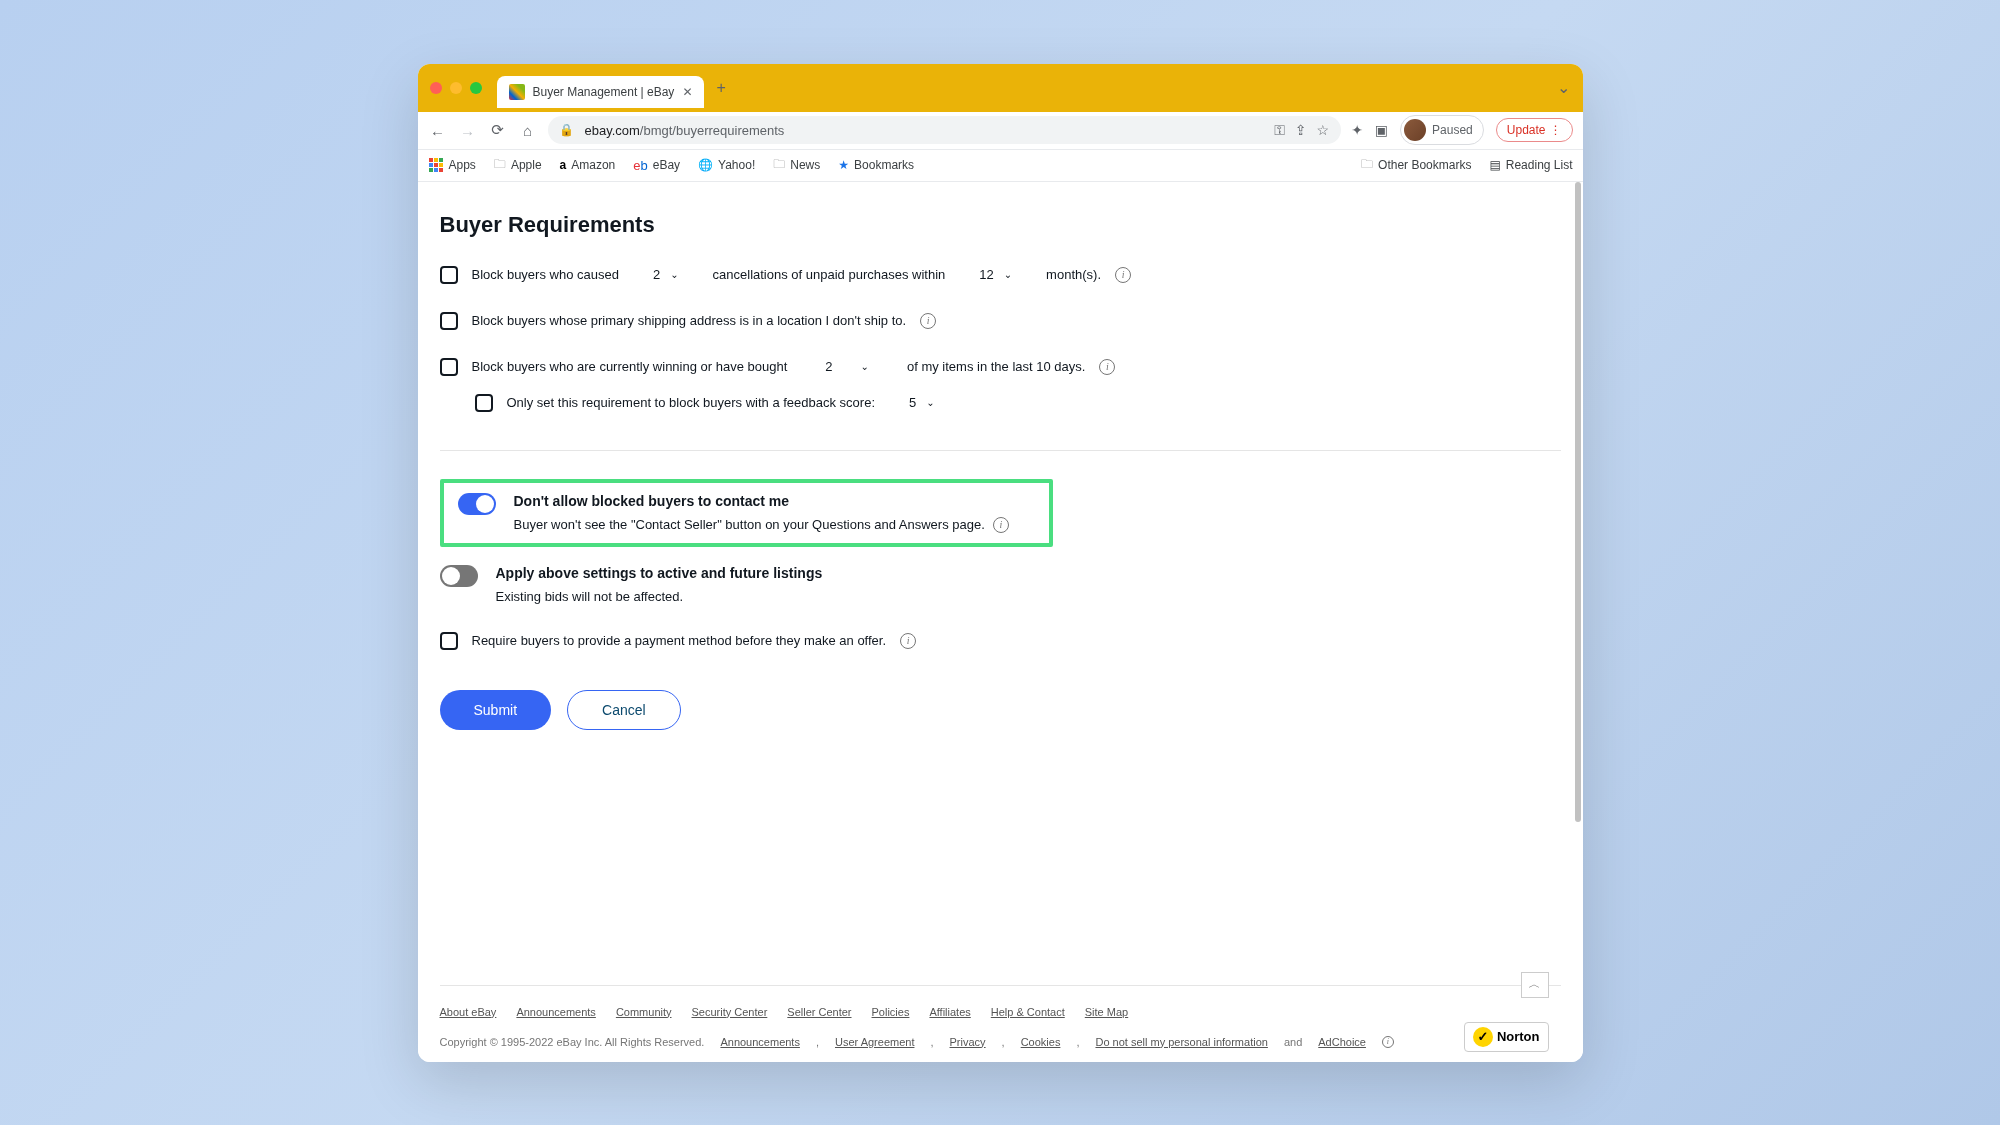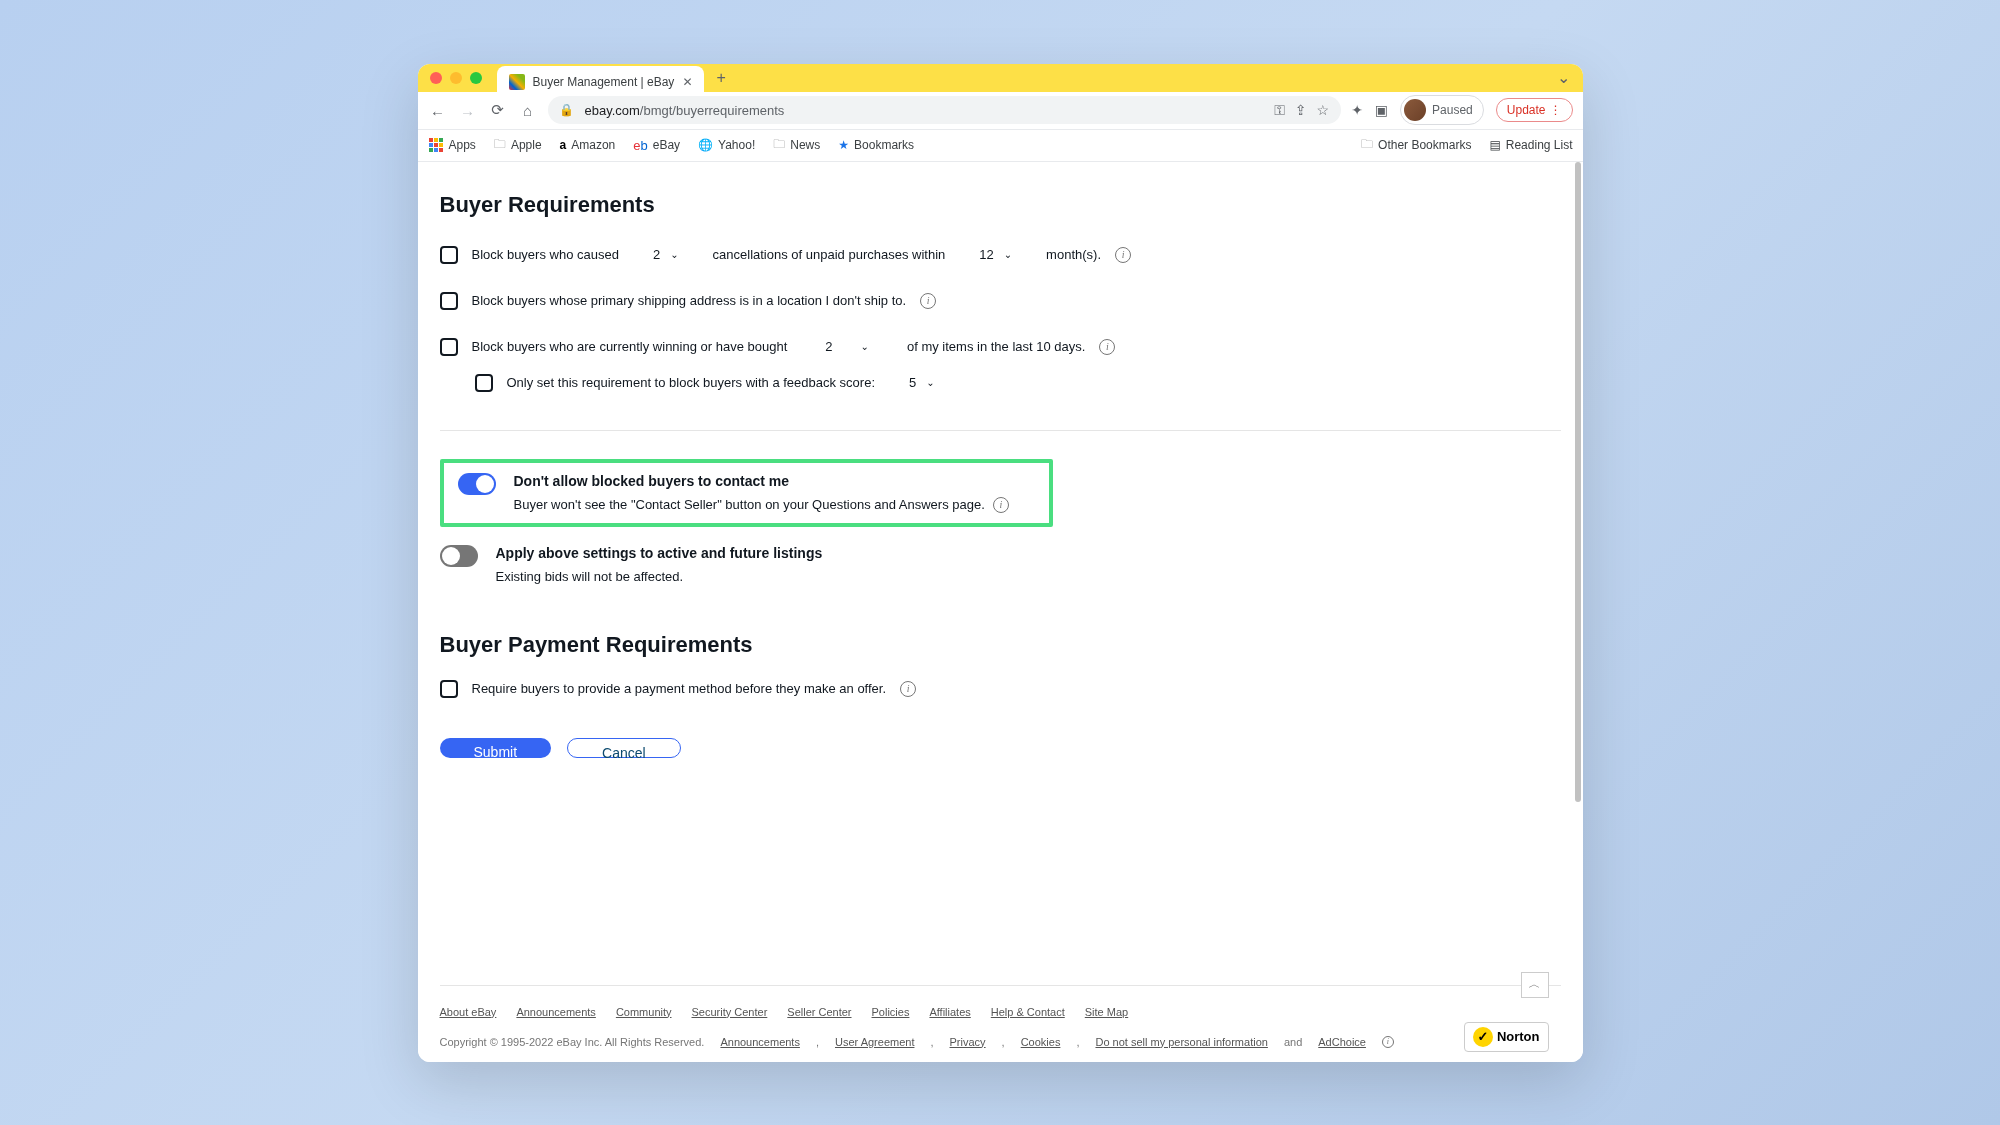--- a/index.html
+++ b/index.html
@@ -16,22 +16,22 @@
   width: 1165px;
   height: 998px;
   background: #fff;
   border-radius: 12px;
   overflow: hidden;
   box-shadow: 0 20px 60px rgba(0,0,0,0.15);
   display: flex;
   flex-direction: column;
 }
 .titlebar {
-  background: #fde047;
-  height: 28px;
+  background: #eab308;
+  height: 48px;
   display: flex;
   align-items: center;
   padding: 0 12px;
 }
 .traffic-lights { display: flex; gap: 8px; margin-right: 15px; }
 .light { width: 12px; height: 12px; border-radius: 50%; }
 .light.red { background: #ff5f57; }
 .light.yellow { background: #febc2e; }
 .light.green { background: #28c840; }
 .tab {
@@ -178,21 +178,21 @@
   border-radius: 50%; top: 2px;
 }
 .toggle.on .toggle-knob { right: 2px; }
 .toggle.off .toggle-knob { left: 2px; }
 .toggle-section { display: flex; gap: 18px; align-items: flex-start; margin-bottom: 28px; justify-content: flex-end; }
 .toggle-content { flex: 1; }
 .toggle-title { font-size: 14px; font-weight: 700; color: #111820; margin-bottom: 8px; }
 .toggle-desc { font-size: 13px; color: #111820; display: flex; align-items: center; gap: 8px; }
 .buttons { display: flex; gap: 16px; margin-top: 12px; margin-bottom: 36px; }
 .btn {
-  height: 20px; padding: 6px 34px; border-radius: 22px; font-size: 14px;
+  height: 40px; padding: 6px 34px; border-radius: 22px; font-size: 14px;
   cursor: pointer; border: none; font-weight: 500;
 }
 .btn.primary { background: #3665f3; color: #fff; }
 .btn.secondary { background: #fff; color: #0c4a6e; border: 1px solid #3665f3; }
 .footer {
   margin-top: auto;
   border-top: 1px solid #e5e5e5;
   padding: 20px 0 14px 0;
   font-size: 11px;
   color: #767676;
@@ -388,21 +388,20 @@
             <div class="toggle-knob"></div>
           </div>
         <div class="toggle-content">
           <div class="toggle-title">Apply above settings to active and future listings</div>
           <div class="toggle-desc">
               <span>Existing bids will not be affected.</span>
             </div>
         </div>
       </div>
 
-      <h2 style="margin-top:20px">Buyer Payment Requirements</h2>
 
       <div class="row">
         <div class="checkbox"></div>
         <span>Require buyers to provide a payment method before they make an offer.</span>
         <span class="info-icon">i</span>
       </div>
 
       <div class="buttons">
         <button class="btn primary">Submit</button>
         <button class="btn secondary">Cancel</button>

